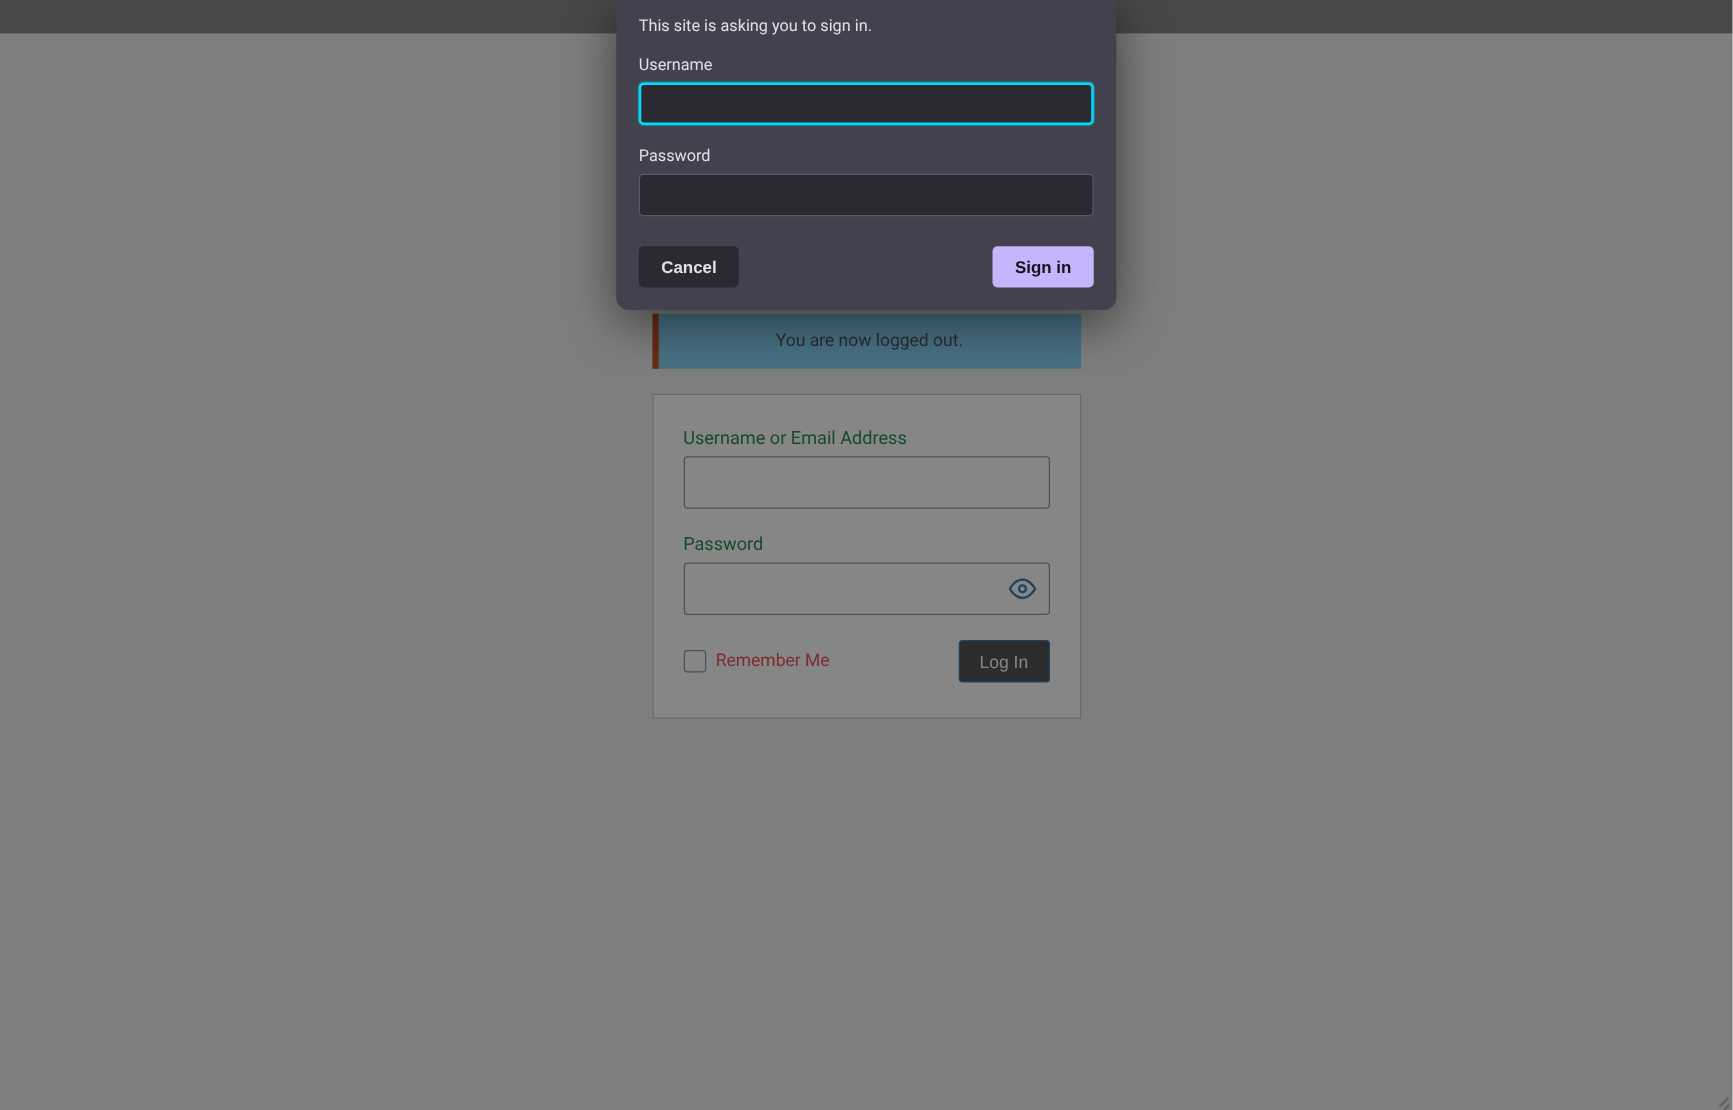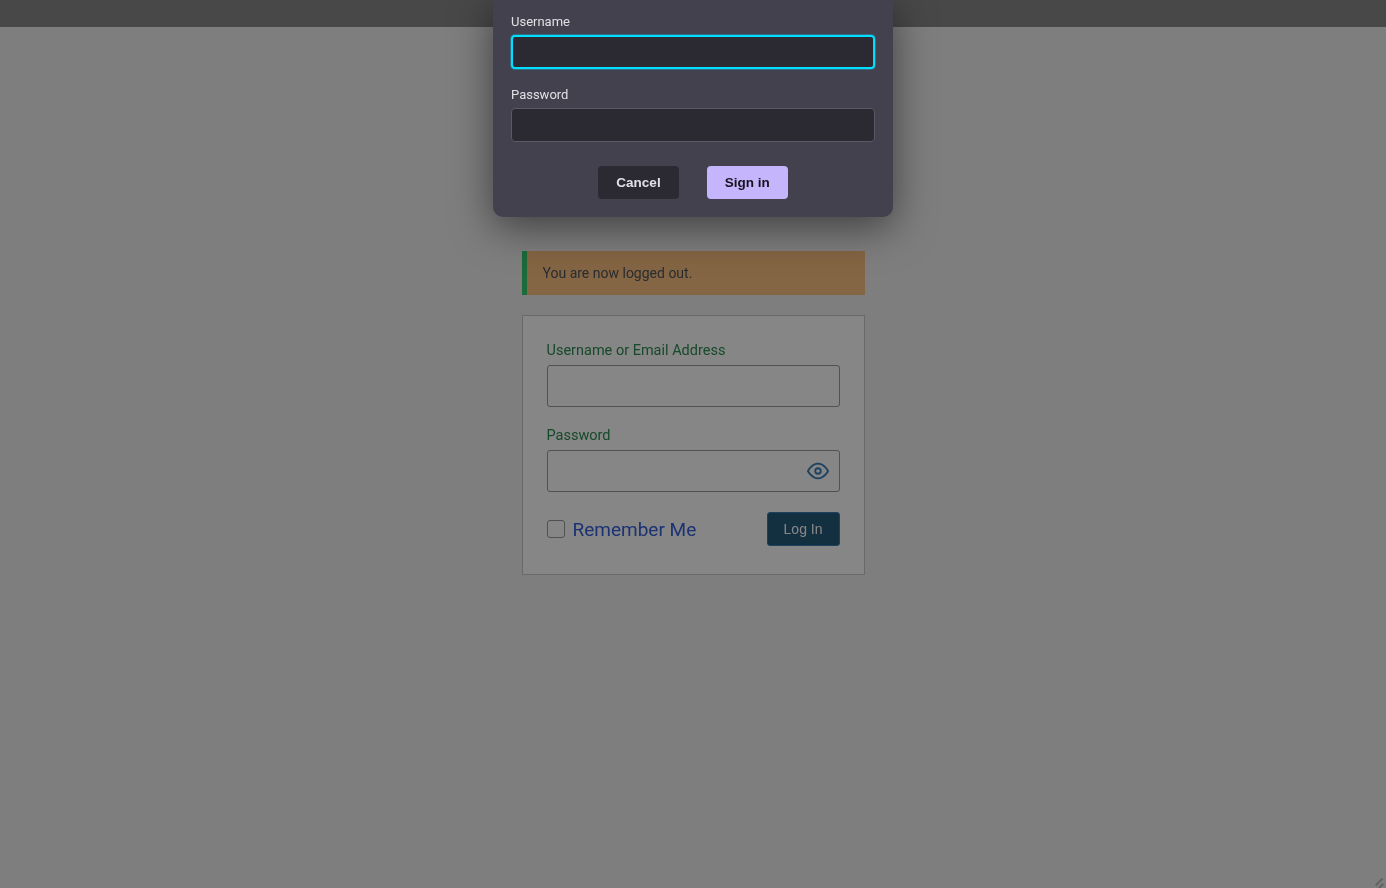--- a/index.html
+++ b/index.html
@@ -32,24 +32,25 @@
       background: #f0f0f1;
       filter: brightness(0.72);
       pointer-events: none;
     }
     .logo-area {
       height: 200px;
     }
     .notice-box {
       width: 343px;
       margin: 0 auto;
-      background: #fdba74;
-      border-left: 5px solid #22c55e;
+      background: #7dd3fc;
+      border-left: 5px solid #c2410c;
       padding: 14px 16px;
       margin-top: 24px;
+      text-align: center;
     }
     .notice-text {
       font-size: 14px;
       color: #3c434a;
     }
     .login-form {
       width: 343px;
       margin: 20px auto 0;
       background: #fff;
       border: 1px solid #c3c4c7;
@@ -104,25 +105,25 @@
       gap: 8px;
     }
     .remember-check {
       width: 18px;
       height: 18px;
       border: 1px solid #8c8f94;
       border-radius: 3px;
       background: #fff;
     }
     .remember-label {
-      font-size: 19px;
-      color: #1d4ed8;
+      font-size: 14px;
+      color: #ef4444;
     }
     .login-btn {
-      background: #0c4a6e;
+      background: #404040;
       border: 1px solid #2271b1;
       color: #fff;
       border-radius: 3px;
       padding: 8px 16px;
       font-size: 14px;
     }
     .below-links {
       width: 343px;
       margin: 20px auto 0;
       padding: 0 24px;
@@ -175,21 +176,21 @@
       font-size: 14px;
       margin-bottom: 18px;
     }
     .auth-input.focused {
       border: 2px solid #00ddff;
       outline: none;
       box-shadow: 0 0 0 1px rgba(0,221,255,0.3);
     }
     .auth-buttons {
       display: flex;
-      justify-content: center;
+      justify-content: space-between;
       gap: 28px;
       margin-top: 6px;
     }
     .auth-btn {
       border: none;
       border-radius: 4px;
       padding: 9px 18px;
       font-size: 13.5px;
       font-weight: 600;
       cursor: pointer;
@@ -267,20 +268,21 @@
     </div>
   </div>
 
 </div>
 
 <div class="resize-handle"></div>
 
 <div class="overlay"></div>
 
 <div class="auth-dialog">
+  <p class="auth-prompt">This site is asking you to sign in.</p>
 
   <label class="auth-label">Username</label>
   <input class="auth-input focused" type="text" value="" style="">
 
   <label class="auth-label">Password</label>
   <input class="auth-input" type="password" value="" style="">
 
   <div class="auth-buttons">
     <button class="auth-btn cancel">Cancel</button>
     <button class="auth-btn signin">Sign in</button>

